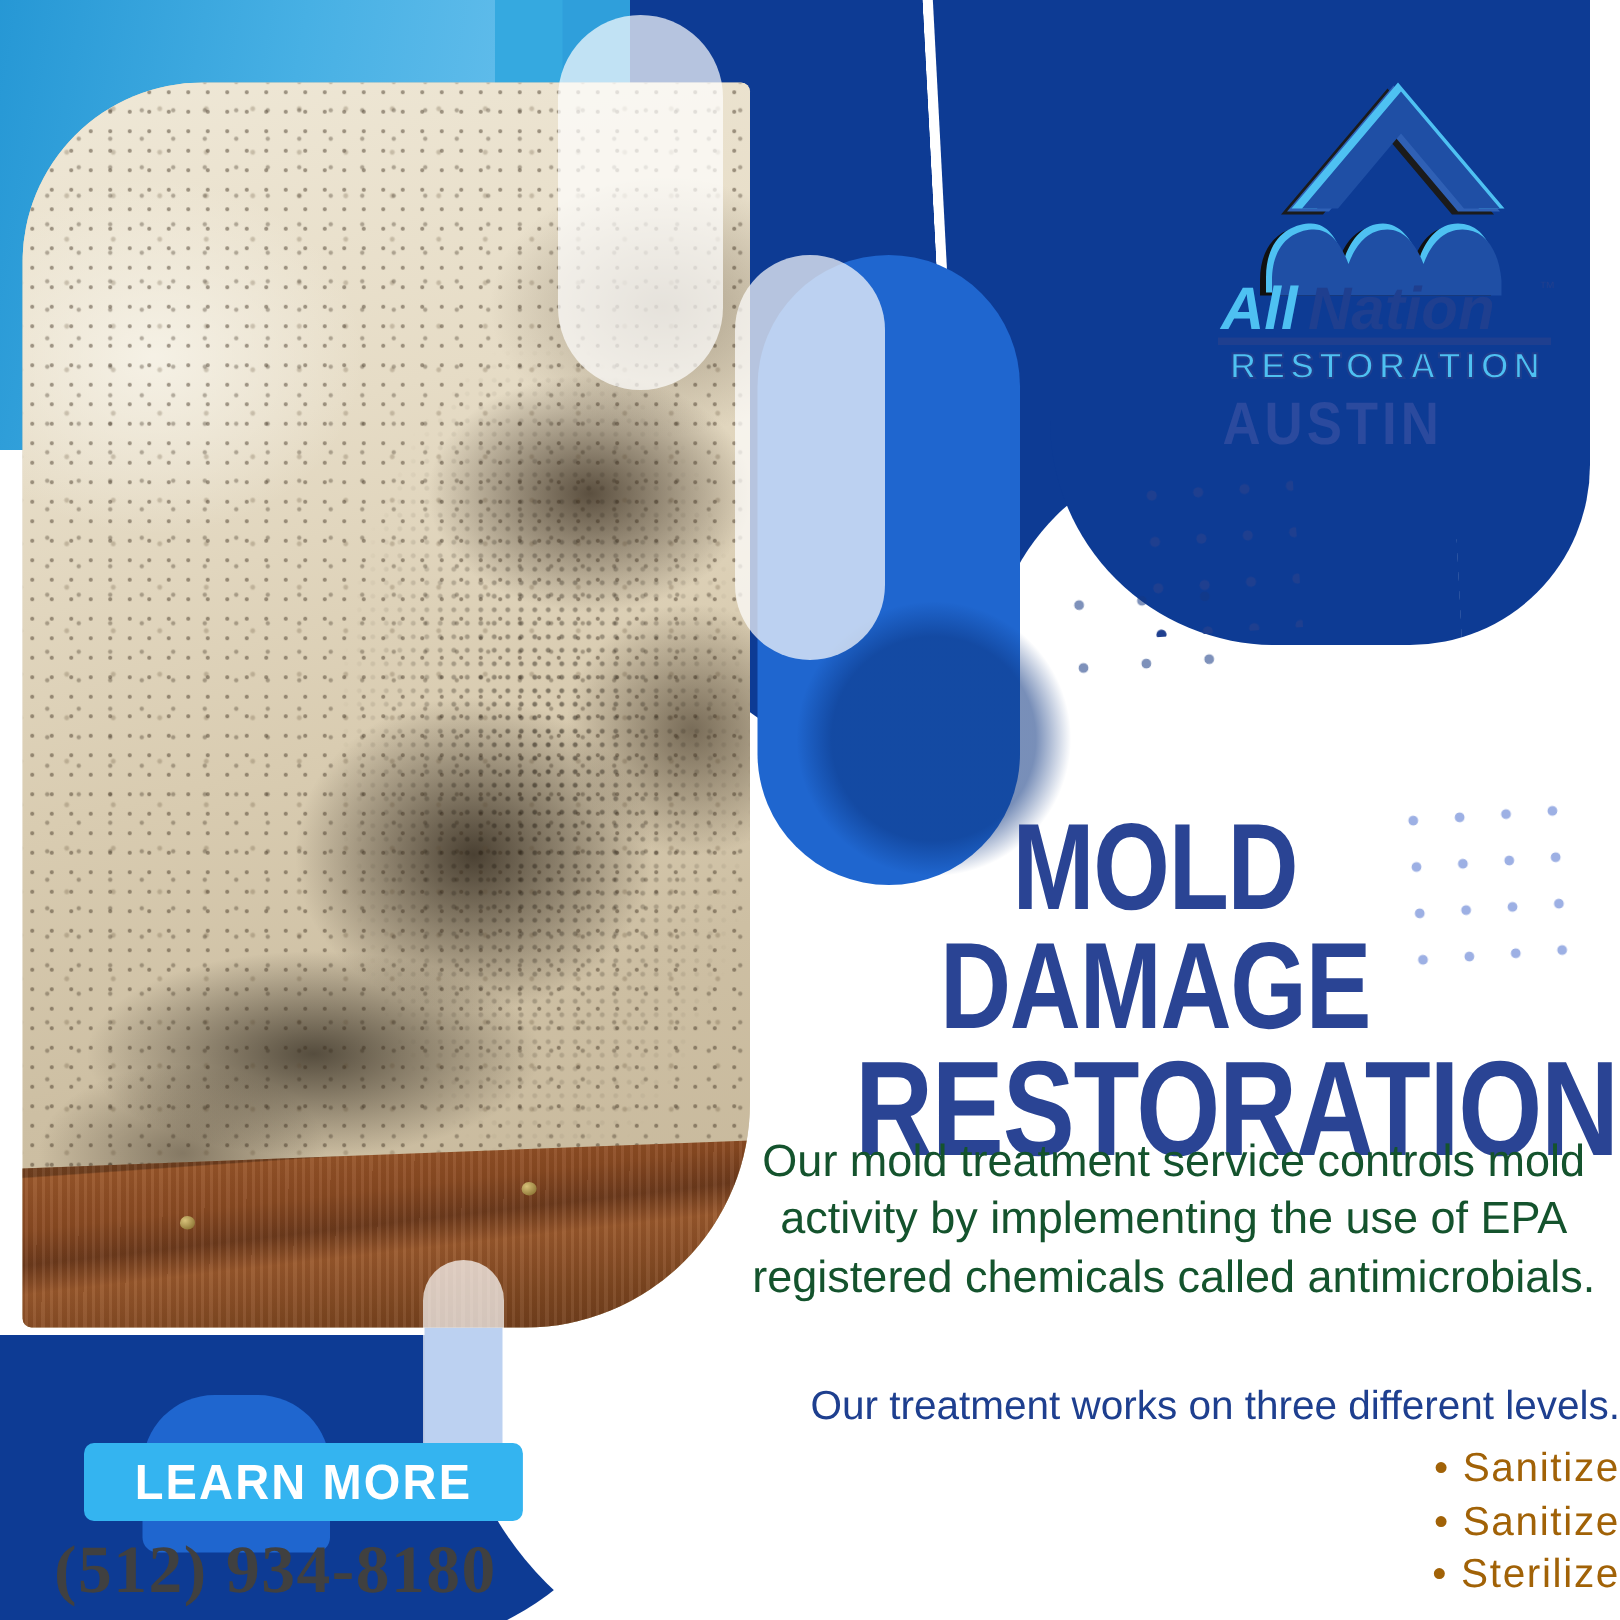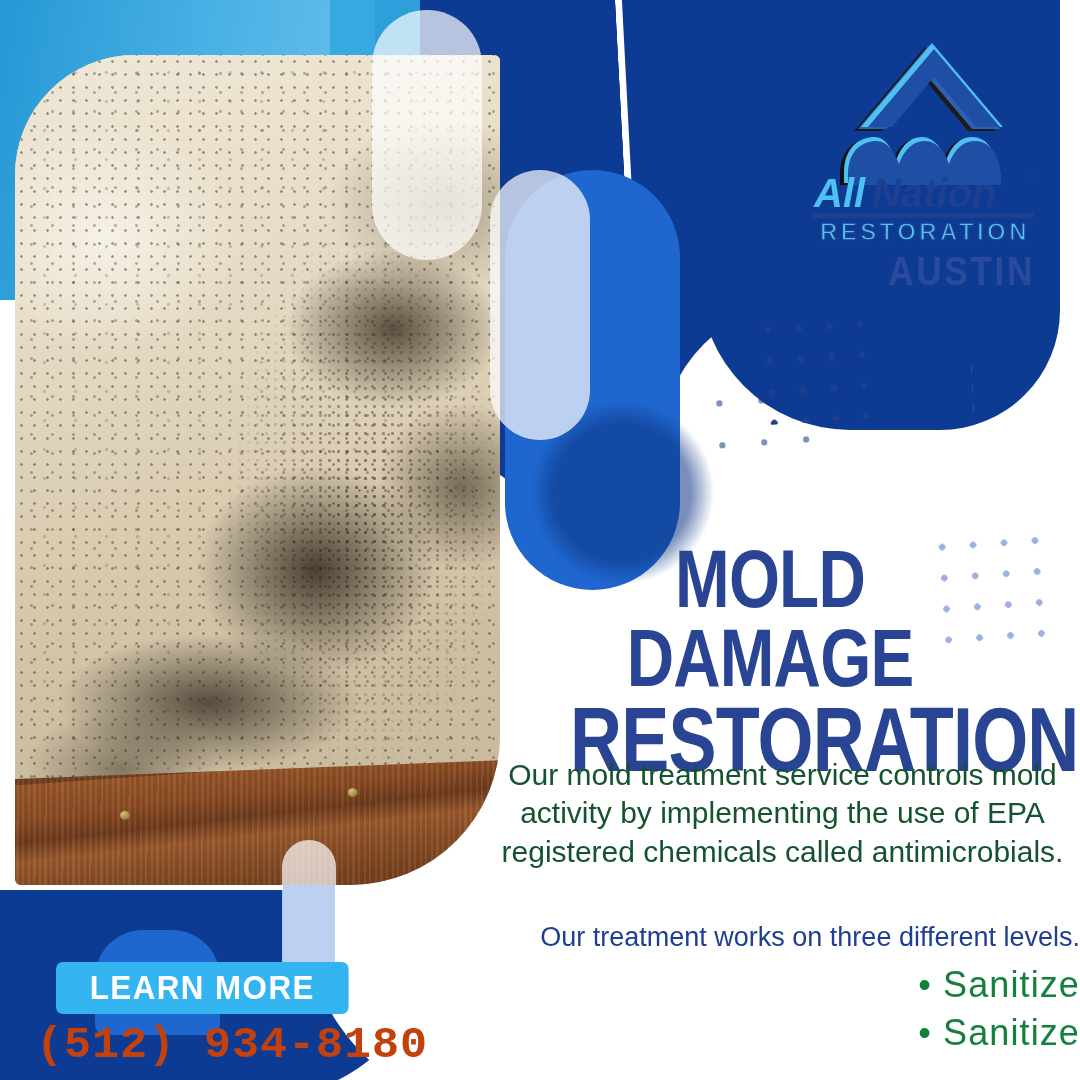--- a/index.html
+++ b/index.html
@@ -166,21 +166,21 @@
     transform:rotate(-4deg);
   }
   .dots-faint{
     left:700px;top:380px;width:110px;height:90px;
     background-image:radial-gradient(circle, rgba(20,55,130,.55) 3px, transparent 3.5px);
     background-size:42px 42px;
     transform:rotate(-4deg);
   }
 
   
-  .logo{position:absolute;left:800px;top:35px;width:250px;text-align:right;}
+  .logo{position:absolute;left:800px;top:47px;width:250px;text-align:left;}
   .logo-mark{width:250px;height:180px;display:block;}
   .austin{
     margin-top:4px;color:#2b4a9e;font-weight:bold;font-size:40px;
     letter-spacing:3px;font-family:"Liberation Sans",sans-serif;
     transform:scaleX(.88);
   }
 
   
   .headline{
     position:absolute;left:520px;top:540px;width:500px;
@@ -198,34 +198,34 @@
     font-size:30px;line-height:1.28;
     font-family:"Liberation Sans",sans-serif;
   }
   .sub{
     position:absolute;left:480px;top:920px;width:600px;
     text-align:right;color:#1e3f8f;
     font-size:27px;line-height:1.3;
     font-family:"Liberation Sans",sans-serif;
   }
   .bullets{list-style:none;margin:6px 0 0 0;padding:0;}
-  .bullets li{font-size:36px;color:#15803d;letter-spacing:1.1px;line-height:1.32;}
+  .bullets li{font-size:27px;color:#a16207;letter-spacing:1.1px;line-height:1.32;}
 
   
   .cta{
     position:absolute;left:56px;top:962px;width:308px;height:52px;
     background:#34b4f0;border-radius:7px;
     display:flex;align-items:center;justify-content:center;
     color:#ffffff;font-weight:bold;font-size:33px;letter-spacing:1.5px;
     transform:scaleX(.95);transform-origin:left center;
   }
   .phone{
     position:absolute;left:36px;top:1020px;width:400px;
-    color:#c2410c;font-weight:bold;font-size:45px;letter-spacing:1px;
-    font-family:Liberation Mono, monospace;
+    color:#404040;font-weight:bold;font-size:45px;letter-spacing:1px;
+    font-family:Liberation Serif, serif;
   }
 </style>
 </head>
 <body>
 
 <div id="poster">
 
   <div class="layer tl-grad"></div>
   <div class="layer tl-slab"></div>
   <div class="layer tl-slab2"></div>
@@ -296,19 +296,20 @@
     <span class="l2">RESTORATION</span>
   </div>
 
   <div class="para">Our mold treatment service controls mold activity by implementing the use of EPA registered chemicals called antimicrobials.</div>
 
   <div class="sub">
     <div>Our treatment works on three different levels.</div>
     <ul class="bullets">
       <li>• Sanitize</li>
       <li>• Sanitize</li>
+      <li>• Sterilize</li>
     </ul>
   </div>
 
   <div class="cta">LEARN MORE</div>
   <div class="phone">(512) 934-8180</div>
 
 </div>
 
 </body></html>

